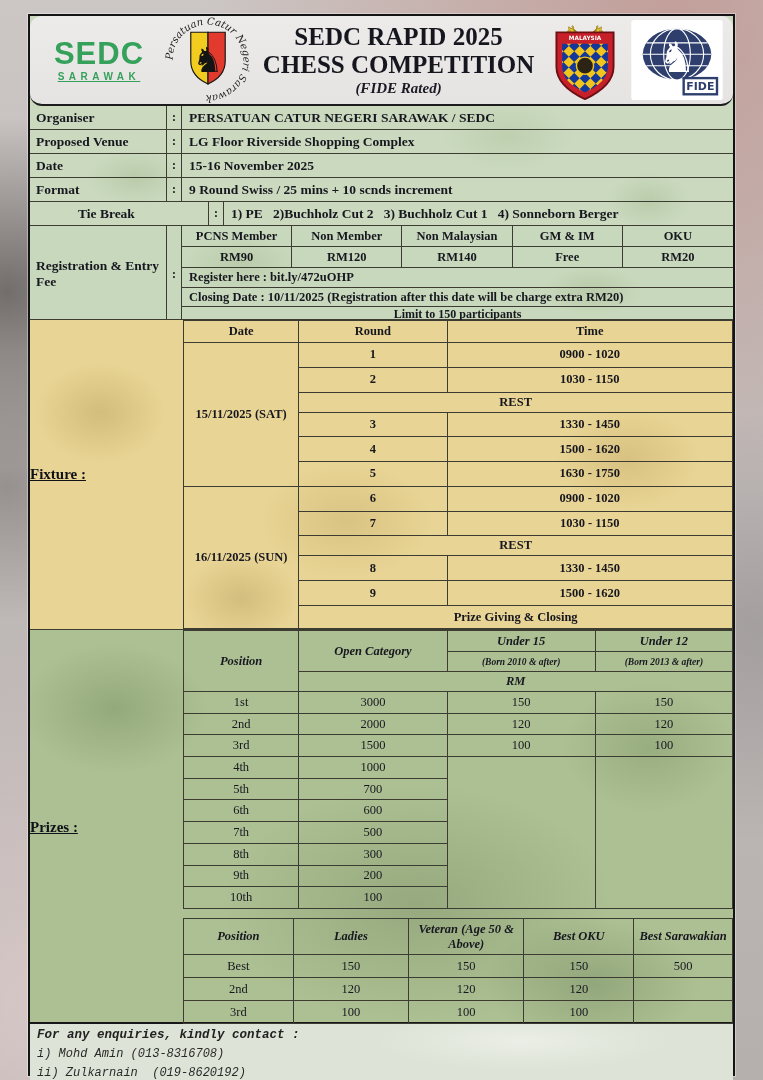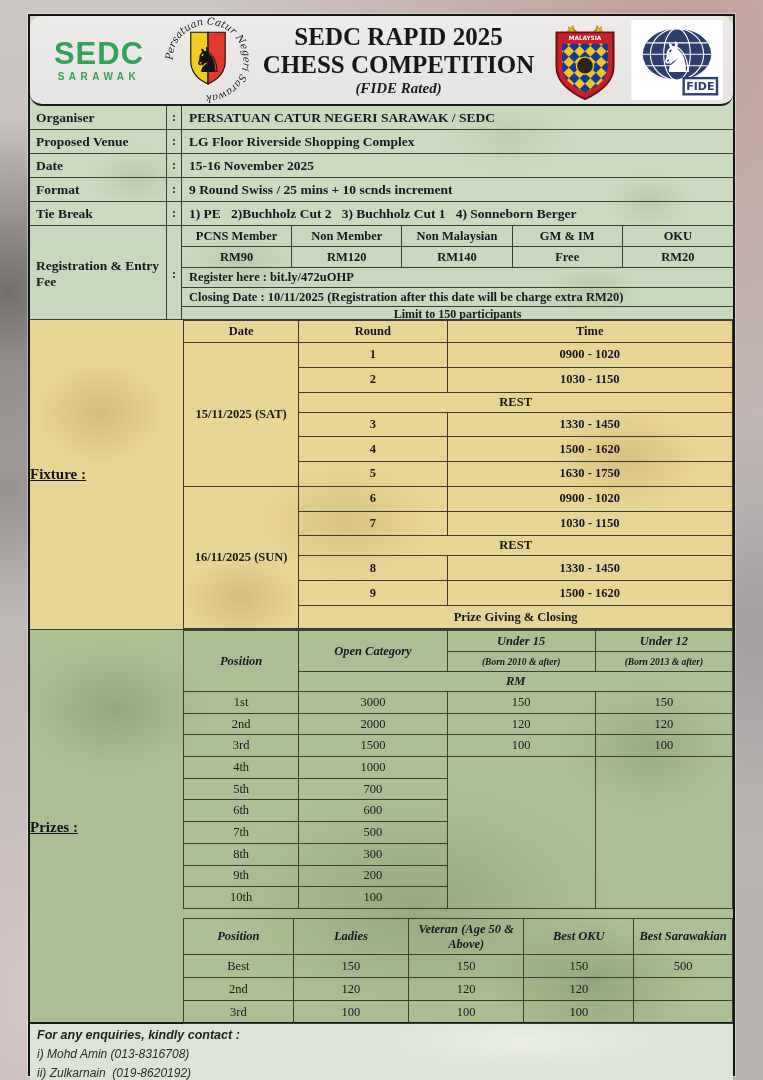--- a/index.html
+++ b/index.html
@@ -29,21 +29,21 @@
 
   
   .band {
     height:90px; flex:0 0 auto;
     background:linear-gradient(180deg,#edebea,#e6e4e3);
     border-bottom:2px solid #1d1d1d;
     display:flex; align-items:center; padding:0 10px; gap:6px;border-radius:12px;
   }
   .sedc-logo { width:118px; text-align:center; }
   .sedc-name { font-family:"Liberation Sans",sans-serif; font-weight:bold; font-size:31px; letter-spacing:1px; color:#35a15a; line-height:1; }
-  .sedc-sub  { font-family:"Liberation Sans",sans-serif; font-weight:bold; font-size:10px; letter-spacing:4.5px; color:#35a15a; margin-top:2px; }
+  .sedc-sub  { font-family:"Liberation Sans",sans-serif; font-weight:bold; font-size:10px; letter-spacing:4.5px; color:#35a15a; margin-top:2px;text-decoration:underline; }
   .pcns-logo svg { display:block; }
   .titles { flex:1; text-align:center; line-height:1.12; }
   .title-main { font-weight:bold; font-size:25px; color:#16161e; }
   .title-sub  { font-style:italic; font-weight:bold; font-size:15px; color:#1b1b24; margin-top:1px; }
   .mcf-logo svg, .fide-logo svg { display:block; }
 
   
   .lblgrid { display:grid; grid-template-columns:137px 15px 1fr; }
   .cell-label { padding:2px 4px 2px 6px; font-weight:bold; font-size:13.5px; border-right:1px solid #3c3c32; display:flex; align-items:center; }
   .cell-colon { border-right:1px solid #3c3c32; display:flex; align-items:center; justify-content:center; font-weight:bold; font-size:12px; }
@@ -122,21 +122,21 @@
   tr.ph td { height:21px; }
   tr.ps td { height:20px; font-size:9.5px; font-weight:bold; font-style:italic; }
   tr.prm td { height:20px; }
   tr.ph2 td { height:36px; font-weight:bold; font-style:italic; line-height:1.15; }
 
   
   .sec-contact {
     flex:1;
     background-color:#dde3d6;
     background-image:radial-gradient(200px 40px at 70% 30%, rgba(255,255,255,.4), transparent 75%);
-    font-family:Liberation Sans, sans-serif;
+    font-family:Liberation Mono, monospace;
     padding:4px 10px 0 7px;
   }
   .contact-head { font-weight:bold; font-style:italic; font-size:12.5px; color:#222; }
   .contact-line { font-style:italic; font-size:12px; color:#2a2a2a; margin-top:5px; white-space:pre-wrap; }
 </style>
 </head>
 <body>
 
 <div class="stage">
   <div class="main-box">
@@ -208,21 +208,21 @@
       <div class="info-row lblgrid">
         <div class="cell-label">Date</div>
         <div class="cell-colon">:</div>
         <div class="cell-value">15-16 November 2025</div>
       </div>
       <div class="info-row lblgrid">
         <div class="cell-label">Format</div>
         <div class="cell-colon">:</div>
         <div class="cell-value">9 Round Swiss / 25 mins + 10 scnds increment</div>
       </div>
-      <div class="info-row lblgrid" style="border-bottom:none;">
+      <div class="info-row lblgrid" style="border-bottom:none;margin-left:42px;">
         <div class="cell-label">Tie Break</div>
         <div class="cell-colon">:</div>
         <div class="cell-value">1) PE   2)Buchholz Cut 2   3) Buchholz Cut 1   4) Sonneborn Berger</div>
       </div>
     </div>
 
     <div class="sec-reg lblgrid" style="border-top:1px solid #3c3c32;">
       <div class="cell-label">Registration &amp; Entry Fee</div>
       <div class="cell-colon">:</div>
       <div class="reg-body">

